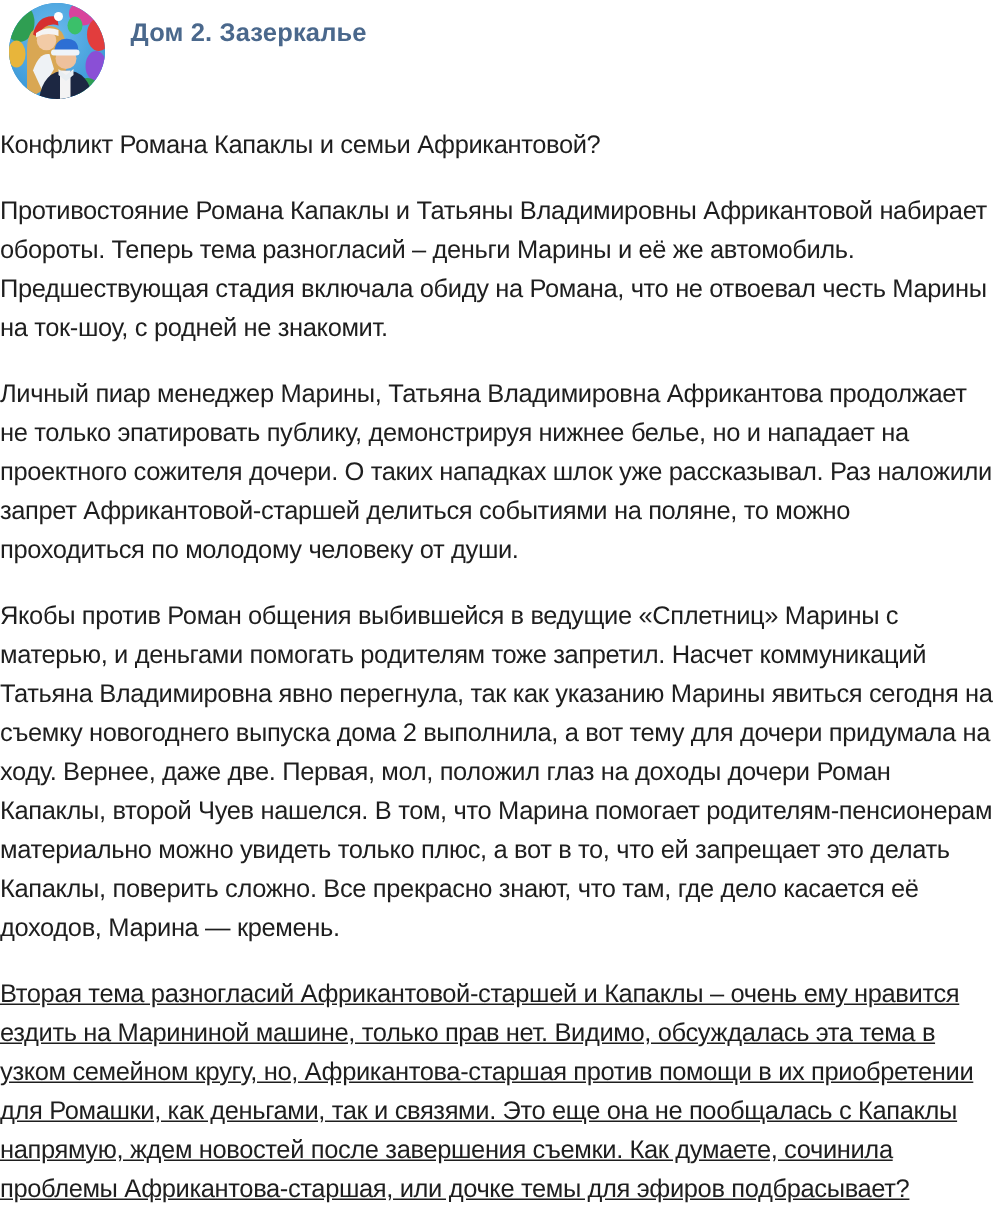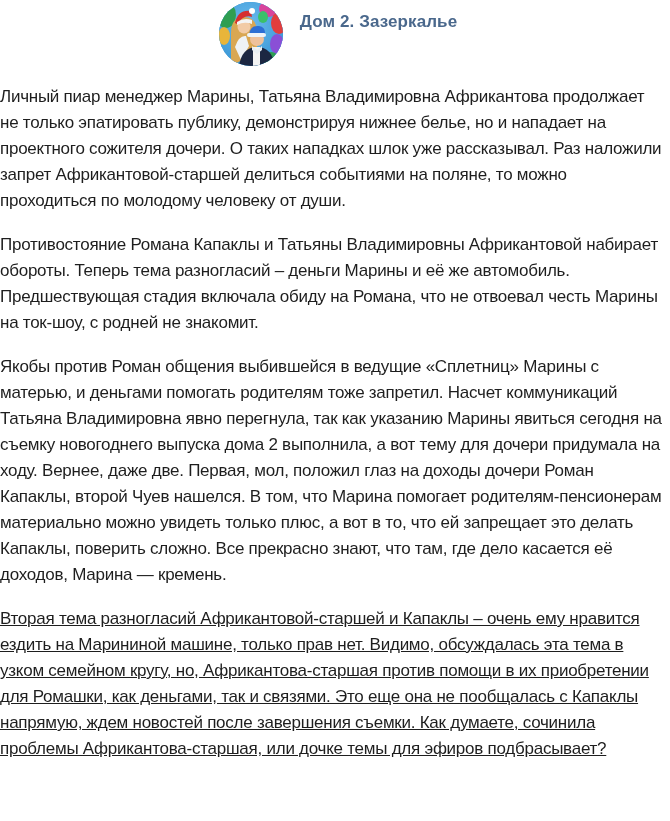--- a/index.html
+++ b/index.html
@@ -10,21 +10,20 @@
     overflow: hidden;
     font-family: "Liberation Sans", sans-serif;
     color: #1e1e1e;
   }
   .post { width: 670px; }
   .post-header {
     display: flex;
     align-items: flex-start;
     height: 66px;
     padding: 2px 0 0 6px;
-    justify-content: center;
   }
   .avatar {
     width: 64px;
     height: 64px;
     border-radius: 50%;
     overflow: hidden;
     flex: none;
     cursor: pointer;
     background: #2f8fd0;
   }
@@ -87,19 +86,20 @@
         <rect x="28" y="31" width="19" height="4" rx="2" fill="#eef4fa"></rect>
         <path d="M20 64 Q23 45 38 45 Q53 45 56 64 Z" fill="#1c2742"></path>
         <rect x="34" y="45" width="7" height="19" fill="#f3f3f3"></rect>
         <path d="M33 44 L38 48 L43 44 L43 48 L38 52 L33 48 Z" fill="#e8eef2"></path>
       </svg>
     </div>
     <a class="community-name">Дом 2. Зазеркалье</a>
   </div>
 
   <div class="post-body">
+    <p>Конфликт Романа Капаклы и семьи Африкантовой?</p>
+    <p>Противостояние Романа Капаклы и Татьяны Владимировны Африкантовой набирает обороты. Теперь тема разногласий – деньги Марины и её же автомобиль. Предшествующая стадия включала обиду на Романа, что не отвоевал честь Марины на ток-шоу, с родней не знакомит.</p>
     <p>Личный пиар менеджер Марины, Татьяна Владимировна Африкантова продолжает не только эпатировать публику, демонстрируя нижнее белье, но и нападает на проектного сожителя дочери. О таких нападках шлок уже рассказывал. Раз наложили запрет Африкантовой-старшей делиться событиями на поляне, то можно проходиться по молодому человеку от души.</p>
-    <p>Противостояние Романа Капаклы и Татьяны Владимировны Африкантовой набирает обороты. Теперь тема разногласий – деньги Марины и её же автомобиль. Предшествующая стадия включала обиду на Романа, что не отвоевал честь Марины на ток-шоу, с родней не знакомит.</p>
     <p>Якобы против Роман общения выбившейся в ведущие «Сплетниц» Марины с матерью, и деньгами помогать родителям тоже запретил. Насчет коммуникаций Татьяна Владимировна явно перегнула, так как указанию Марины явиться сегодня на съемку новогоднего выпуска дома 2 выполнила, а вот тему для дочери придумала на ходу. Вернее, даже две. Первая, мол, положил глаз на доходы дочери Роман Капаклы, второй Чуев нашелся. В том, что Марина помогает родителям-пенсионерам материально можно увидеть только плюс, а вот в то, что ей запрещает это делать Капаклы, поверить сложно. Все прекрасно знают, что там, где дело касается её доходов, Марина — кремень.</p>
     <p>Вторая тема разногласий Африкантовой-старшей и Капаклы – очень ему нравится ездить на Марининой машине, только прав нет. Видимо, обсуждалась эта тема в узком семейном кругу, но, Африкантова-старшая против помощи в их приобретении для Ромашки, как деньгами, так и связями. Это еще она не пообщалась с Капаклы напрямую, ждем новостей после завершения съемки. Как думаете, сочинила проблемы Африкантова-старшая, или дочке темы для эфиров подбрасывает?</p>
   </div>
 
 </div>
 
 </body></html>

